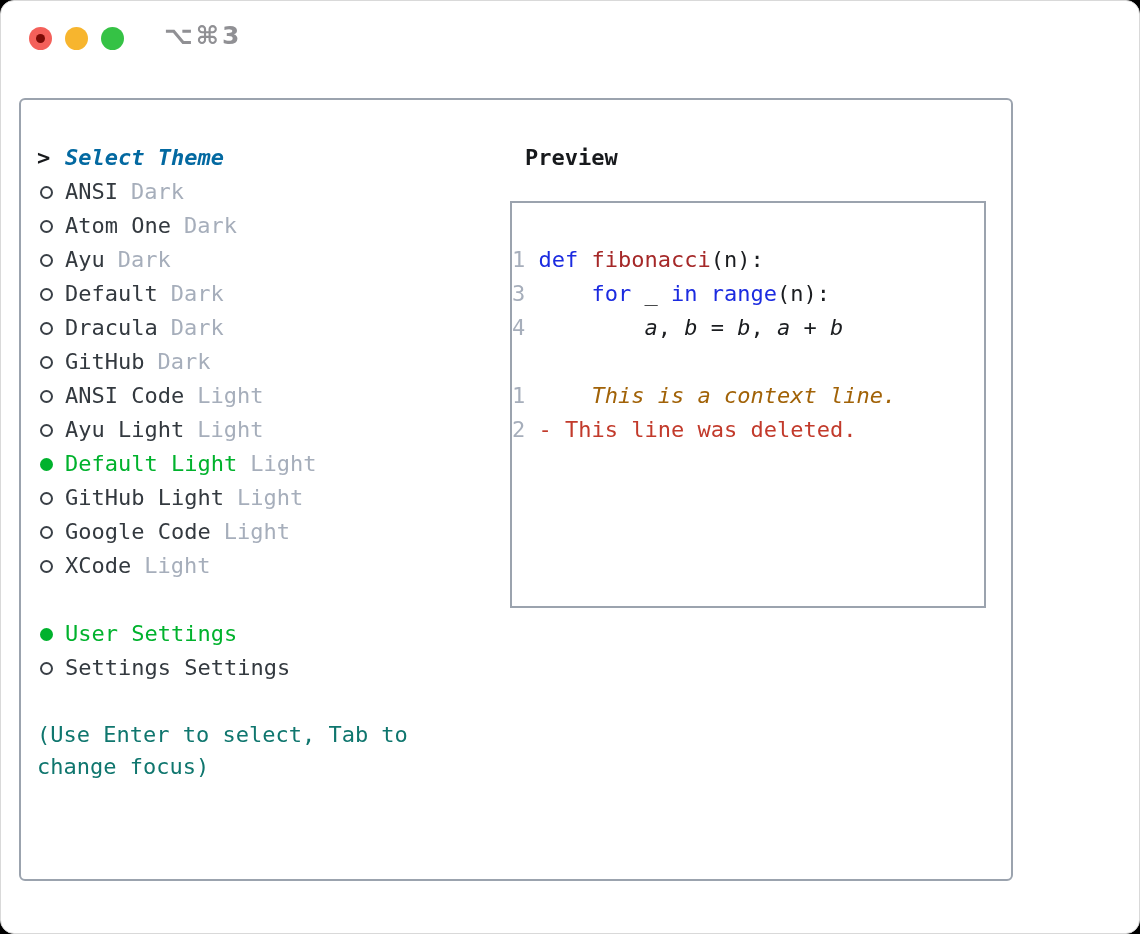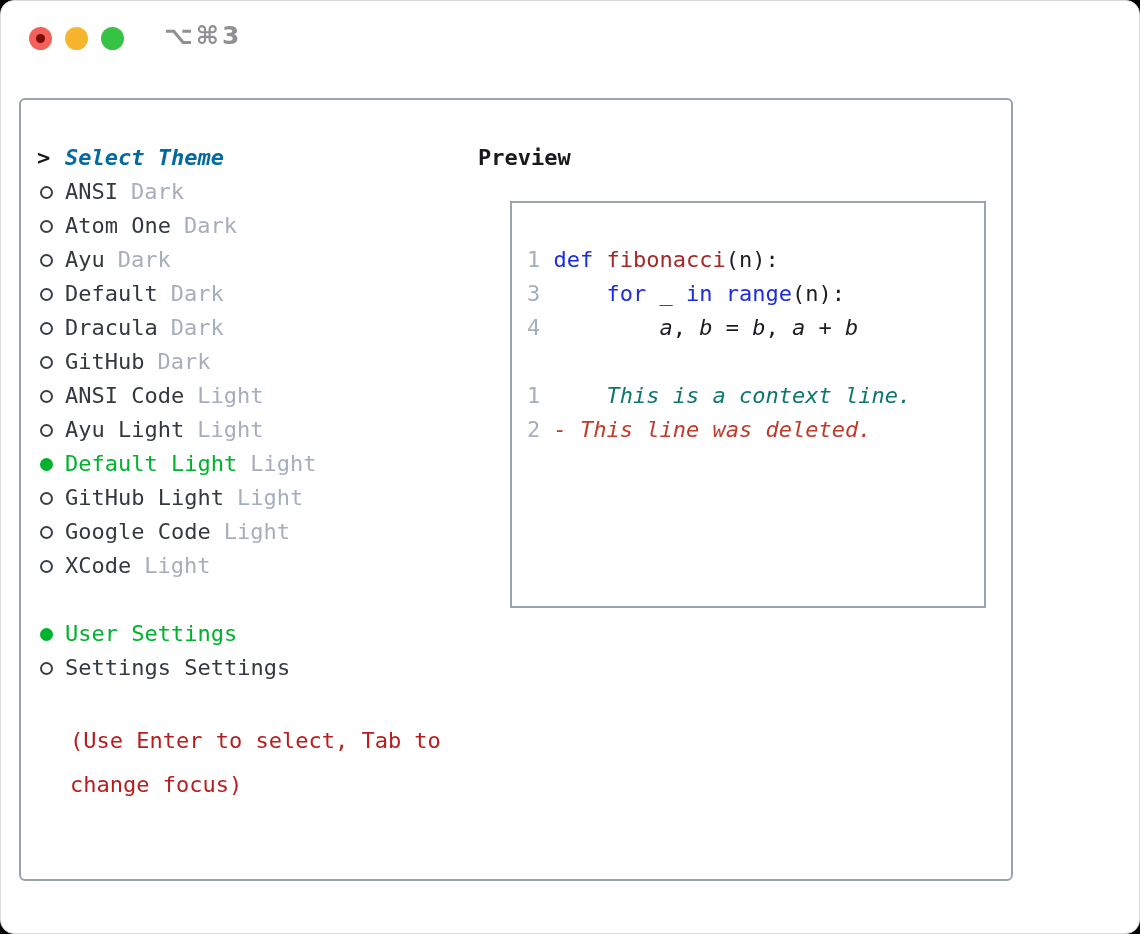--- a/index.html
+++ b/index.html
@@ -36,38 +36,38 @@
   .marker{width:28px;flex:none;display:flex;align-items:center;font-weight:bold;color:#17191c;}
   .radio{
     width:13px;height:13px;border:2px solid #3a4047;border-radius:50%;
     margin-left:3px;box-sizing:border-box;flex:none;
   }
   .radio.sel{background:var(--selected,#00b22d);border-color:var(--selected,#00b22d);}
   .hdr{font-weight:bold;color:#0369a1;font-style:italic;}
   .name{}
   .name.sel-text{color:var(--selected,#00b22d);}
   .variant{color:#a6aebb;margin-left:13px;}
-  .help{color:#b91c1c;width:452px;line-height:44px;margin-left:33px;}
+  .help{color:#0f766e;width:452px;line-height:32px;}
   
   .preview-hdr{
-    position:absolute;left:457px;top:41px;font-size:22px;line-height:34px;
+    position:absolute;left:504px;top:41px;font-size:22px;line-height:34px;
     font-weight:bold;color:#17191c;
   }
   .pbox{
     position:absolute;left:489px;top:101px;width:476px;height:407px;
     border:2px solid #9ba3ae;box-sizing:border-box;
-    padding:40px 0 0 15px;overflow:hidden;background:#fff;
+    padding:40px 0 0 0;overflow:hidden;background:#fff;
   }
   .pline{height:34px;line-height:34px;white-space:pre;font-size:22px;color:#1b1d20;}
   .tk-num{color:#a6aebb;}
   .tk-kw{color:var(--keyword,#1b2be0);}
   .tk-fn{color:var(--function,#a52828);}
   .tk-var{font-style:italic;}
-  .tk-ctx{color:#0f766e;font-style:italic;}
-  .tk-del{color:var(--deleted,#c23a2b);font-style:italic;}
+  .tk-ctx{color:#a16207;font-style:italic;}
+  .tk-del{color:var(--deleted,#c23a2b);}
   .tk-add{color:var(--added,#00b327);font-style:italic;}
 </style>
 </head>
 <body>
 
 <div class="window">
 
   <div class="light light-red">
       <span class="dot"></span>
     </div>

